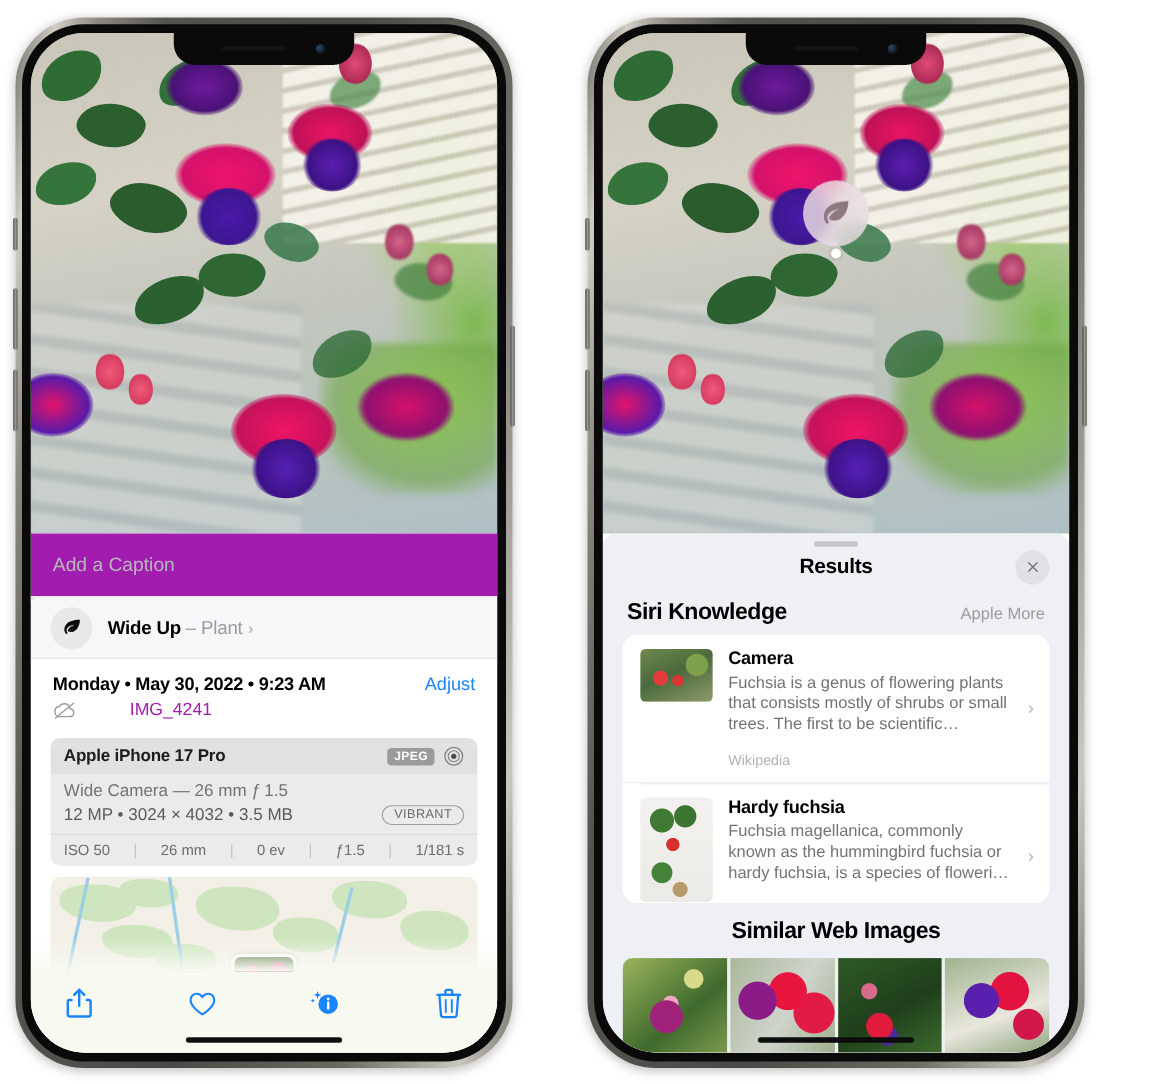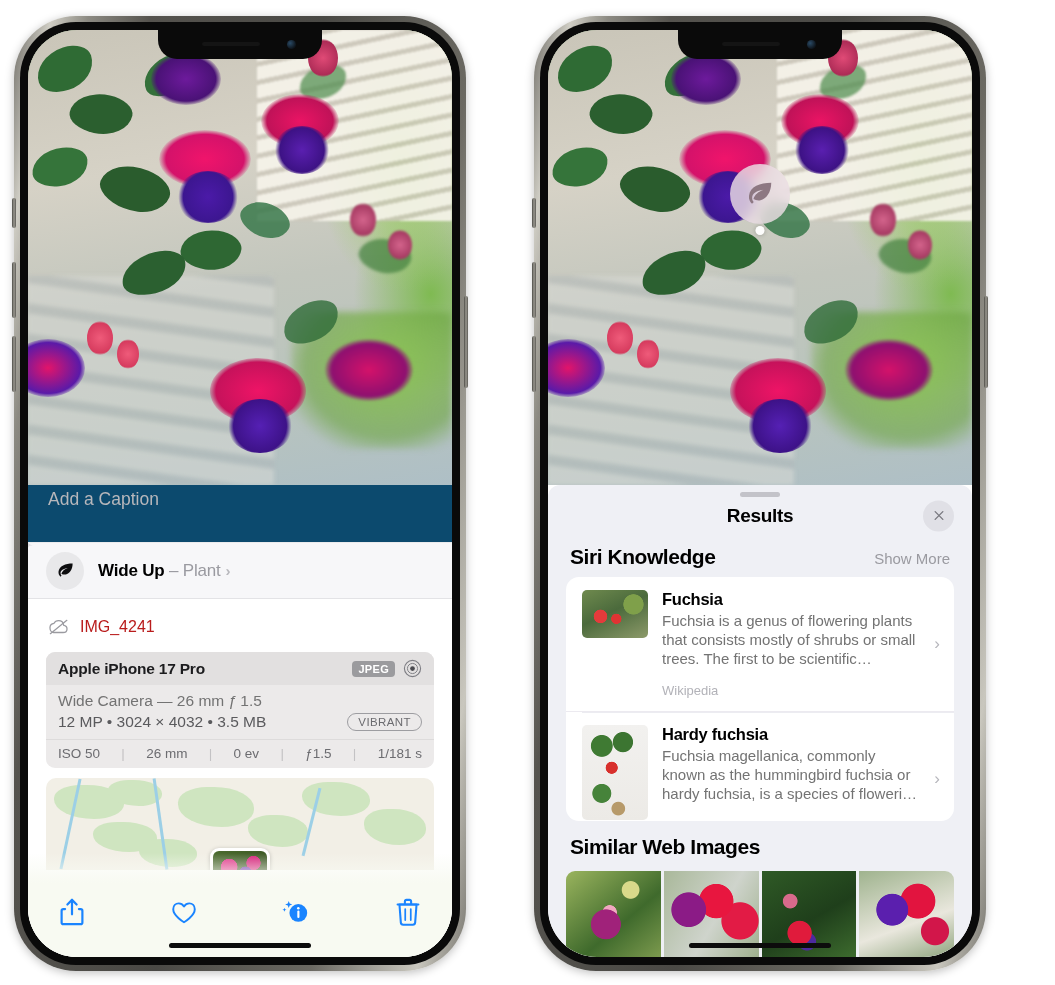--- a/index.html
+++ b/index.html
@@ -99,24 +99,24 @@
   
   .photo-pane-left {
     position:absolute; left:0; right:0; top:0; height:455px; overflow:hidden;
   }
   .sheet-left {
     position:absolute; left:0; right:0; top:455px; bottom:0;
     background:#ffffff;
     display:flex; flex-direction:column;
   }
   .caption-row {
-    height:57px; display:flex; align-items:flex-start;
-    padding:4px 20px;
+    height:57px; display:flex; align-items:center;
+    padding:16px 20px;
     color:#b7b7bb; font-size:17.5px;
-    background:#0c4a6e;
+    background:#a21caf;
   }
   .lookup-row {
     display:flex; align-items:center; gap:14px;
     height:57px; padding:0 18px;
     background:#f7f7f9;
     border-top:1px solid #ebebed;
     border-bottom:1px solid #e3e3e6;
     position:relative;
   }
   .lookup-badge {
@@ -134,21 +134,21 @@
   .chev { color:#b9b9be; font-size:15px; margin-left:5px; font-weight:600;}
 
   .meta {
     padding:14px 20px 10px 20px;
     background:#fff;
   }
   .meta-line1 { display:flex; align-items:baseline; justify-content:space-between; }
   .meta-date { font-size:16.5px; color:#000; font-weight:700; letter-spacing:-.25px; }
   .adjust { font-size:16.5px; color:#1a84ff; font-weight:400; }
   .meta-line2 { display:flex; align-items:center; gap:10px; margin-top:5px; }
-  .meta-file { font-size:16px; color:#b91c1c; }
+  .meta-file { font-size:16px; color:#a21caf;margin-left:38px; }
   .cloud-off { width:22px; height:16px; flex:none; }
 
   .cam-card {
     margin:6px 18px 0 18px;
     background:#eceaea;
     border-radius:9px;
     overflow:hidden;
     font-size:15px;
     color:#5c5c5f;
   }
@@ -392,20 +392,24 @@
             <svg viewBox="0 0 24 24" aria-hidden="true">
               <path d="M21 3C12 3 4 6 3.2 13.4c-.3 2.6 .7 5 2.4 6.4l1.4-1.4c-.8-.9-1.3-2-1.3-3.3 0-3.4 3.6-5.6 9.1-6.4-4.1 1.6-7 3.8-8 7.3 1.5 1 3.6 1.4 5.6 1C17 16 21 10.6 21 3z" fill="#0d0d0f"></path>
             </svg>
           </span>
           <span class="lookup-text">
             <span>Wide Up</span><span class="sub"> – </span><span class="sub">Plant</span><span class="chev">›</span>
           </span>
         </div>
 
         <div class="meta">
+          <div class="meta-line1">
+            <span class="meta-date">Monday • May 30, 2022 • 9:23 AM</span>
+            <span class="adjust">Adjust</span>
+          </div>
           <div class="meta-line2">
             <span class="cloud-off">
               <svg viewBox="0 0 28 20" width="22" height="16" aria-hidden="true">
                 <path d="M7 17h12.2c3 0 5-2 5-4.6 0-2.4-1.7-4.3-4.2-4.6C19.6 4.4 16.8 2 13.4 2 10.9 2 8.7 3.3 7.6 5.3 4.6 5.7 2.5 8 2.5 10.9 2.5 14.3 4.5 17 7 17z" fill="none" stroke="#9a9aa0" stroke-width="1.6"></path>
                 <line x1="3" y1="18.5" x2="24" y2="1.5" stroke="#9a9aa0" stroke-width="1.6" stroke-linecap="round"></line>
               </svg>
             </span>
             <span class="meta-file">IMG_4241</span>
           </div>
         </div>
@@ -563,45 +567,45 @@
           <span class="sheet-title">Results</span>
           <span class="close-btn">
             <svg viewBox="0 0 20 20" width="14" height="14" aria-hidden="true">
               <path d="M4.5 4.5 L15.5 15.5 M15.5 4.5 L4.5 15.5" stroke="#76767d" stroke-width="1.9" stroke-linecap="round"></path>
             </svg>
           </span>
         </div>
 
         <div class="sec-head">
           <span class="sec-title">Siri Knowledge</span>
-          <span class="sec-action">Show More</span>
+          <span class="sec-action">Apple More</span>
         </div>
 
         <div class="kn-card">
           <div class="kn-row">
             <span class="kn-thumb t1"></span>
             <span class="kn-text">
-              <span class="kn-name" style="display:block">Fuchsia</span>
+              <span class="kn-name" style="display:block">Camera</span>
               <span class="kn-desc" style="display:block">Fuchsia is a genus of flowering plants that consists mostly of shrubs or small trees. The first to be scientific…</span>
               <span class="kn-src" style="display:block">Wikipedia</span>
             </span>
             <span class="kn-chev">›</span>
           </div>
           <div class="kn-row">
             <span class="kn-thumb t2"></span>
             <span class="kn-text">
               <span class="kn-name" style="display:block">Hardy fuchsia</span>
               <span class="kn-desc" style="display:block">Fuchsia magellanica, commonly known as the hummingbird fuchsia or hardy fuchsia, is a species of floweri…</span>
               <span class="kn-src" style="display:block">Wikipedia</span>
             </span>
             <span class="kn-chev">›</span>
           </div>
         </div>
 
-        <div class="sec-head" style="padding-top:14px;padding-bottom:6px;">
+        <div class="sec-head" style="padding-top:14px;padding-bottom:6px;justify-content:center;">
           <span class="sec-title">Similar Web Images</span>
         </div>
 
         <div class="web-strip">
           <span class="wi wi1"></span>
           <span class="wi wi2"></span>
           <span class="wi wi3"></span>
           <span class="wi wi4"></span>
         </div>
 

